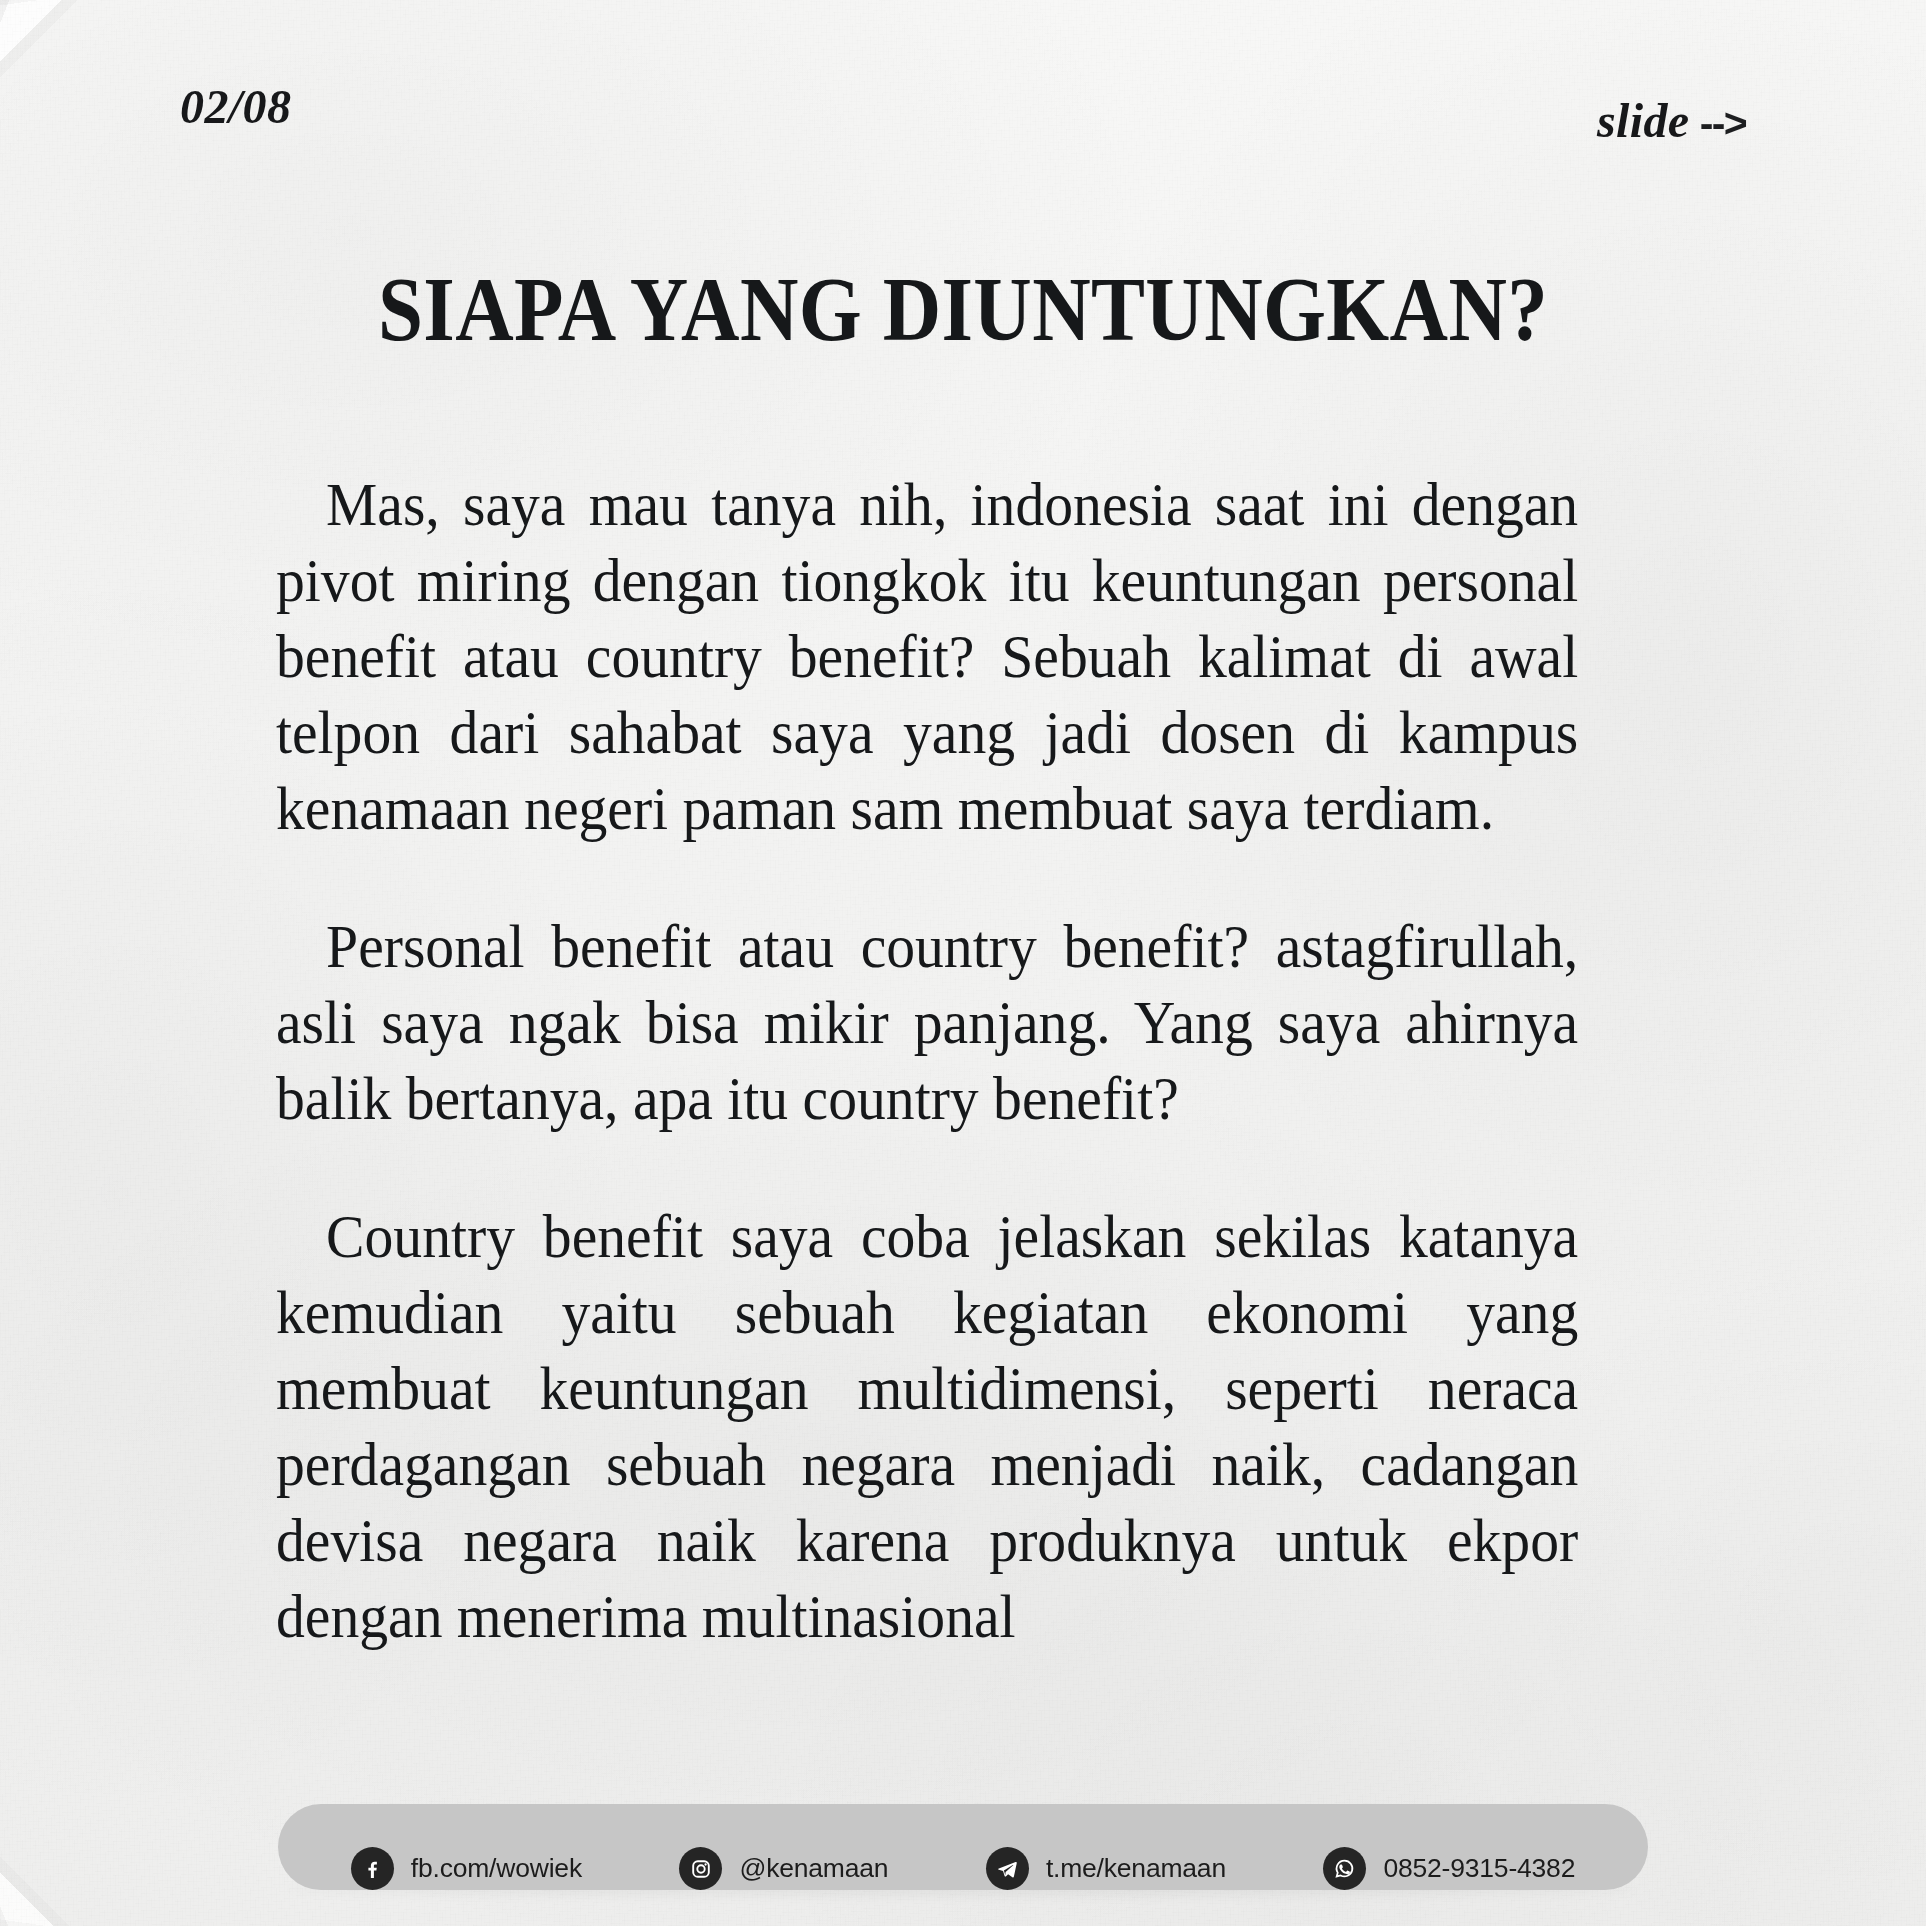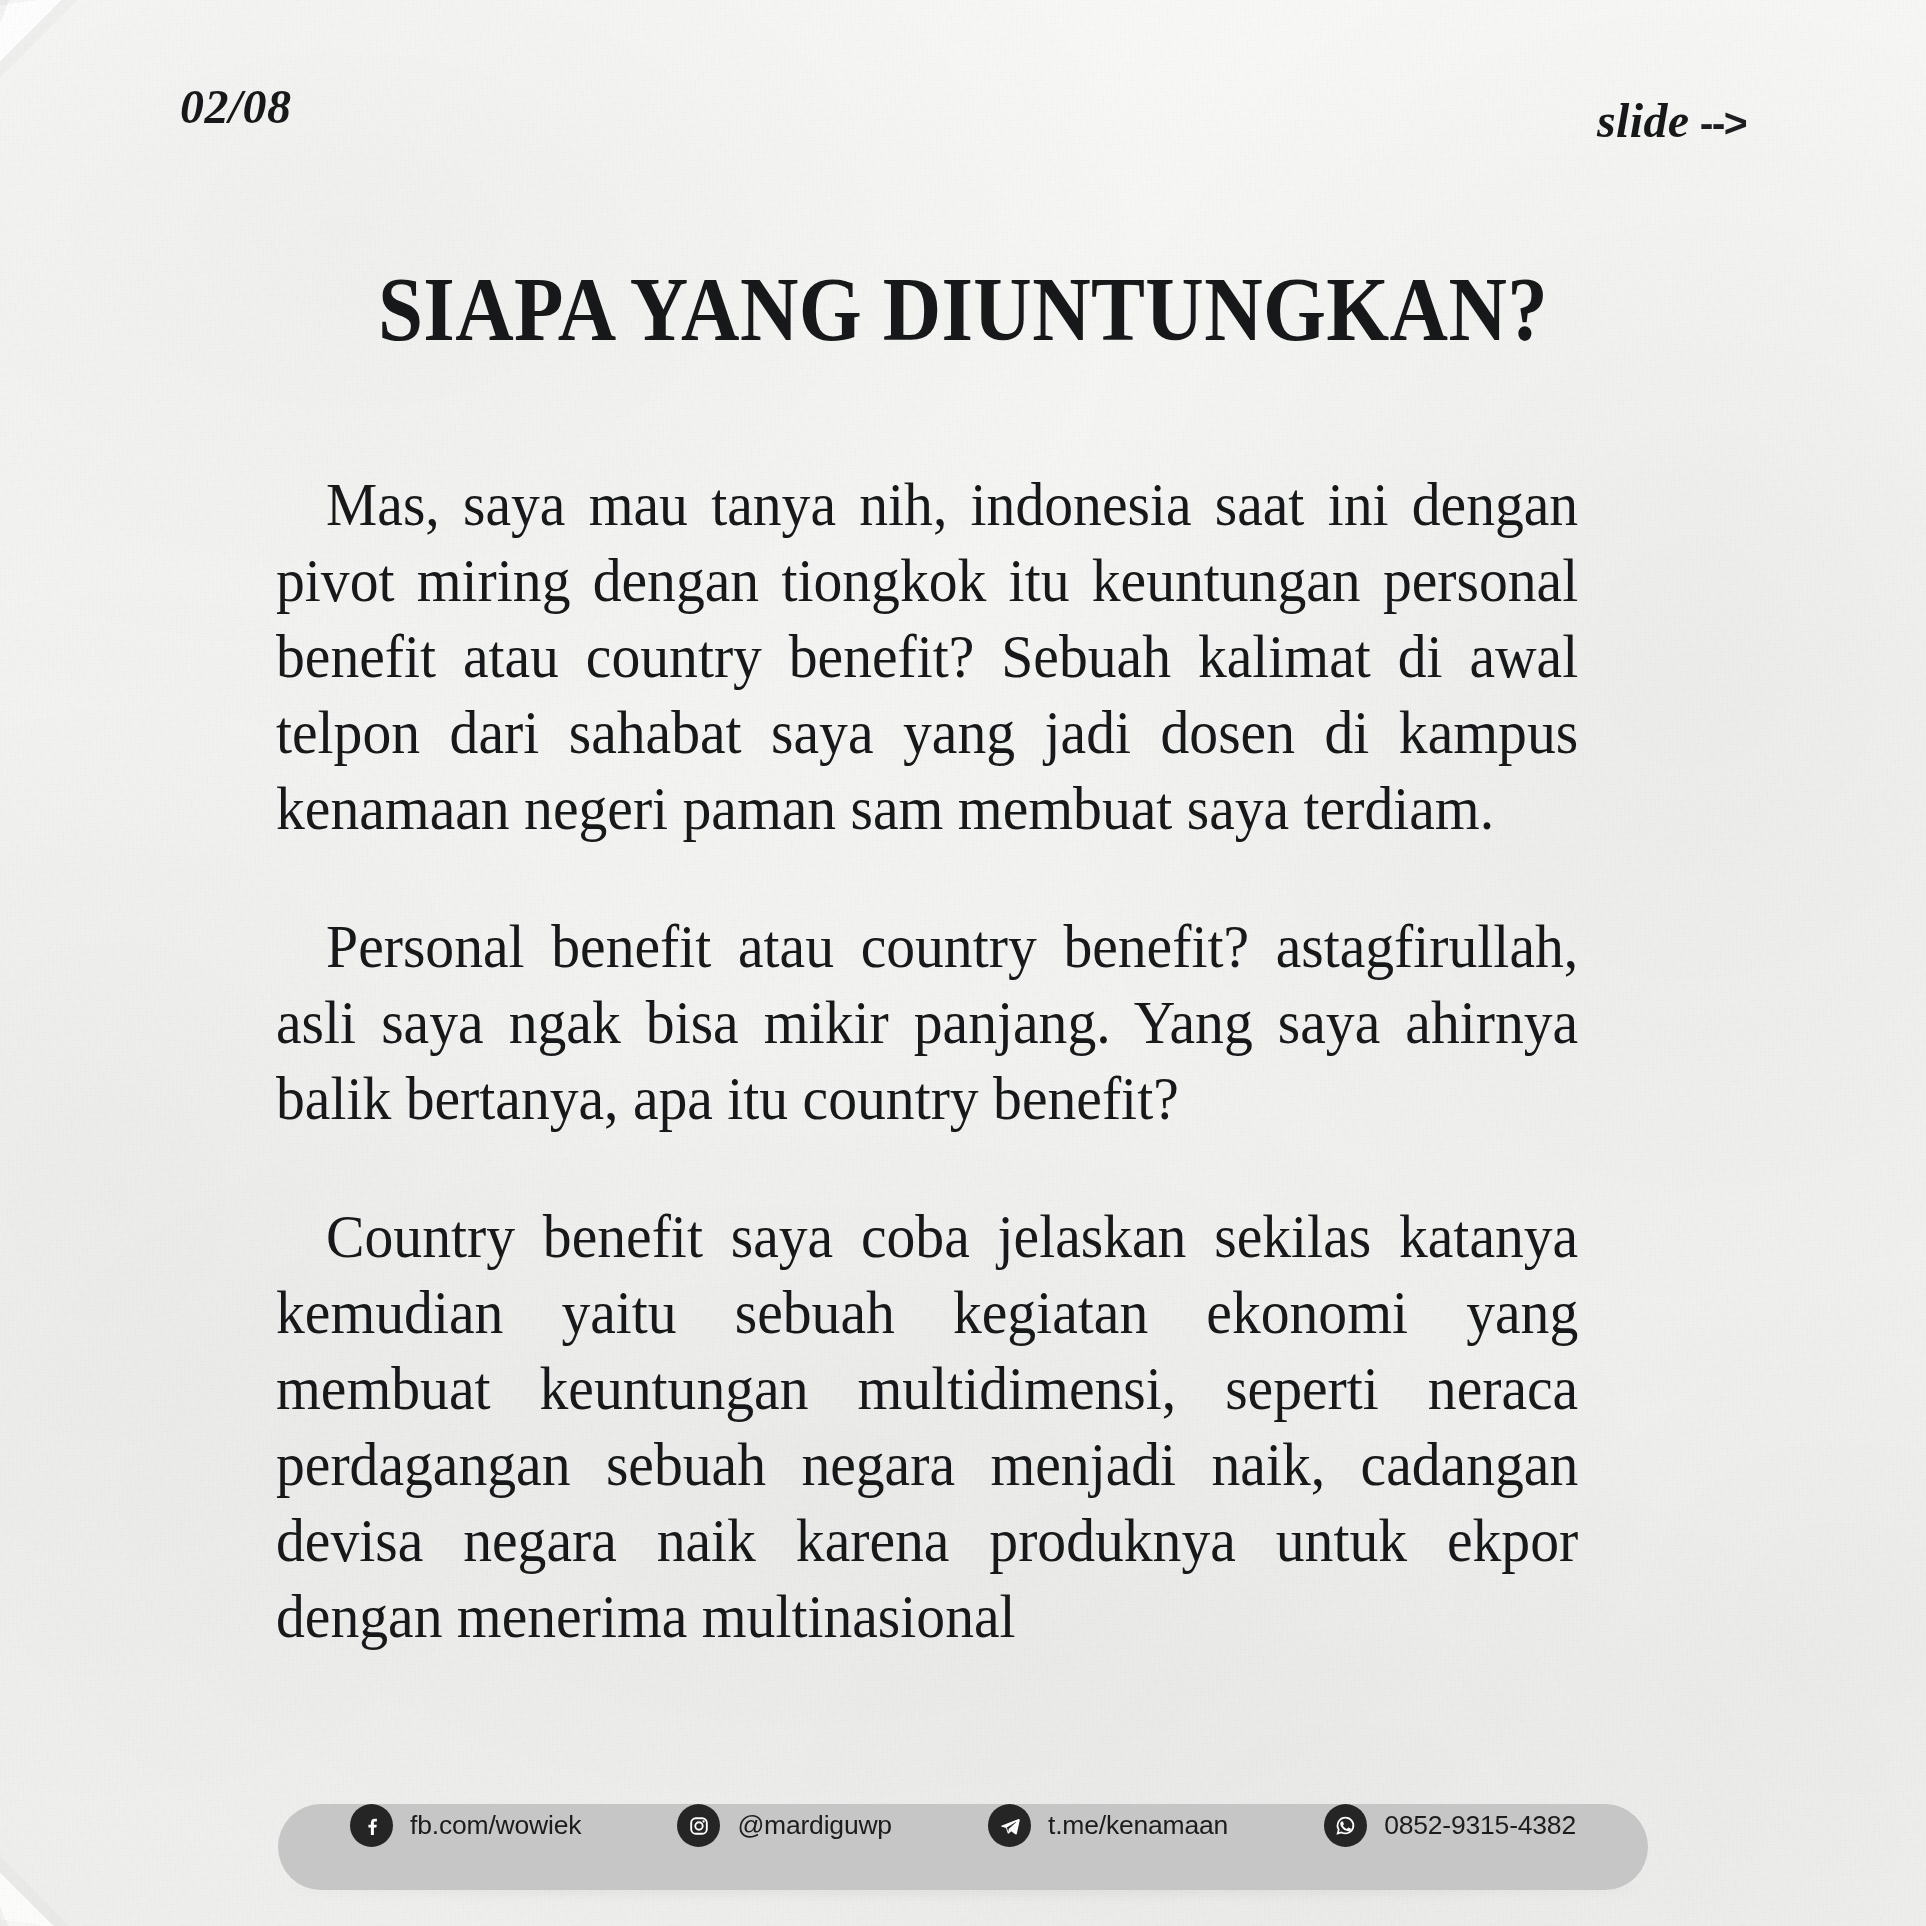--- a/index.html
+++ b/index.html
@@ -158,21 +158,21 @@
   
   .social-bar {
     position: absolute;
     left: 278px;
     top: 1804px;
     width: 1370px;
     height: 86px;
     background: #c6c6c6;
     border-radius: 43px;
     display: flex;
-    align-items: flex-start;
+    align-items: flex-end;
     justify-content: space-around;
     padding: 0 24px;
     box-sizing: border-box;
   }
 
   .social-item {
     display: flex;
     align-items: center;
     gap: 17px;
   }
@@ -253,21 +253,21 @@
       </div>
 
       <div class="social-item">
         <span class="social-icon">
           <svg width="24" height="24" viewBox="0 0 24 24" aria-hidden="true">
             <rect x="4.2" y="4.2" width="15.6" height="15.6" rx="4.6" ry="4.6" fill="none" stroke="#ffffff" stroke-width="1.9"></rect>
             <circle cx="12" cy="12" r="3.7" fill="none" stroke="#ffffff" stroke-width="1.9"></circle>
             <circle cx="16.6" cy="7.5" r="1.15" fill="#ffffff"></circle>
           </svg>
         </span>
-        <span class="social-label">@mardiguwp</span>
+        <span class="social-label">@kenamaan</span>
       </div>
 
       <div class="social-item">
         <span class="social-icon">
           <svg width="24" height="24" viewBox="0 0 24 24" aria-hidden="true">
             <path fill="#ffffff" d="M20.6 5.1 3.9 11.5c-1 .4-1 1 .05 1.3l4.1 1.28 1.57 4.8c.2.55.36.62.74.62.36 0 .52-.17.72-.37l2.04-1.98 4.25 3.14c.78.43 1.34.21 1.54-.72l2.77-13.1c.28-1.14-.43-1.66-1.08-1.37zM8.9 13.6l8.86-5.6c.4-.24.76-.1.46.16l-7.6 6.85-.3 3.18-1.42-4.59z"></path>
           </svg>
         </span>
         <span class="social-label">t.me/kenamaan</span>
       </div>

